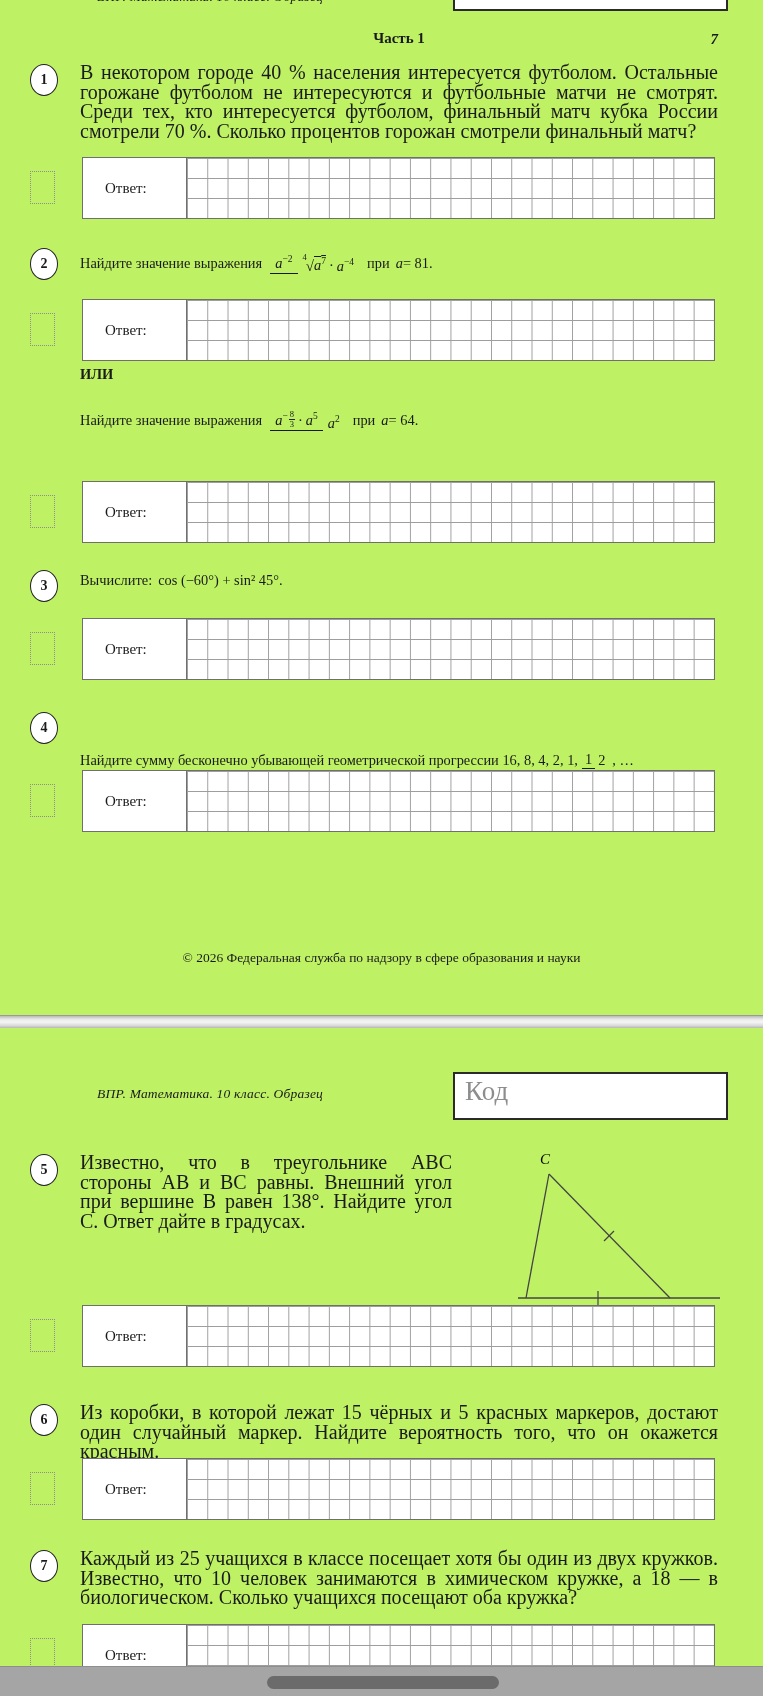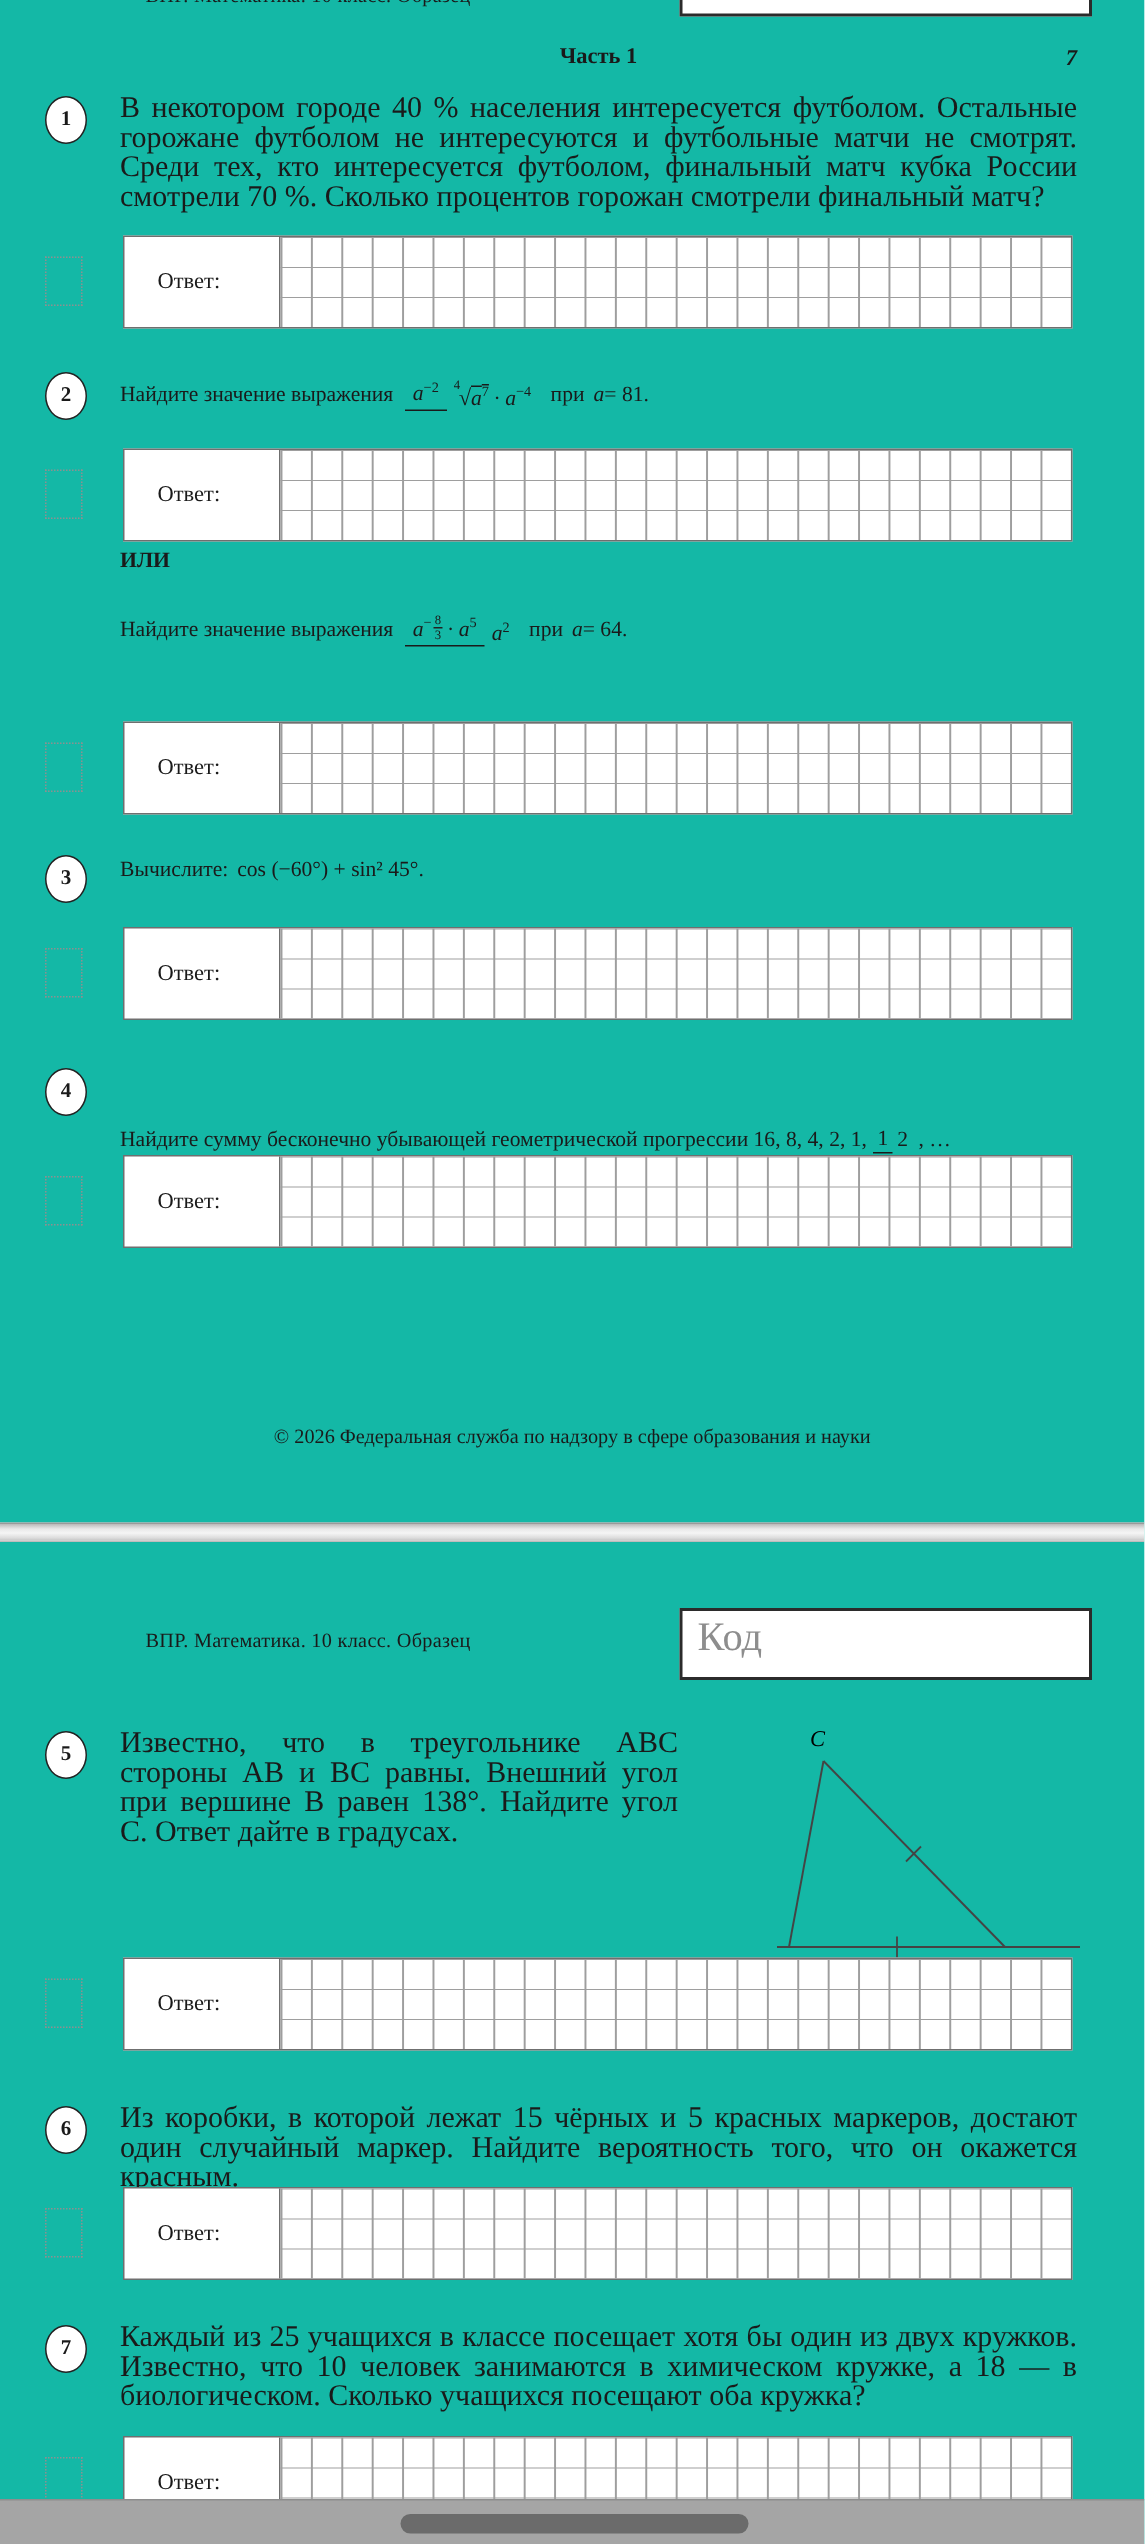--- a/index.html
+++ b/index.html
@@ -1,25 +1,25 @@
 <!DOCTYPE html>
 <html><head>
 <meta charset="utf-8">
 <style>
   html,body{margin:0;padding:0;background:#ffffff;}
   #stage{position:relative;width:763px;height:1696px;overflow:hidden;background:#ffffff;
          font-family:"Liberation Serif","DejaVu Serif",serif;color:#1a1a1a;}
-  .page{position:absolute;left:0;width:763px;background:#14b8a6;overflow:hidden;}
+  .page{position:absolute;left:0;width:763px;background:#bef264;overflow:hidden;}
   #page1{top:0;height:1015px;}
   #page-gap{position:absolute;top:1015px;left:0;width:763px;height:13px;
             background:linear-gradient(to bottom,#b9b9b9 0%,#e9e9e9 30%,#f5f5f5 55%,#dcdcdc 85%,#c6c6c6 100%);
             border-top:1px solid #9a9a9a;border-bottom:1px solid #bdbdbd;box-sizing:border-box;}
   #page2{top:1028px;height:668px;}
 
-  .hdr-title{position:absolute;font-size:13.5px;letter-spacing:.2px;white-space:nowrap;}
+  .hdr-title{position:absolute;font-size:13.5px;letter-spacing:.2px;white-space:nowrap;font-style:italic;}
   .code-box{position:absolute;width:275px;height:48px;border:2px solid #2b2b2b;box-sizing:border-box;background:#fff;}
   .code-label{position:absolute;left:10px;top:2px;font-size:27px;color:#8d8d8d;}
 
   .part-title{position:absolute;left:80px;width:638px;text-align:center;font-weight:bold;font-size:15px;}
   .page-num{position:absolute;right:45px;font-weight:bold;font-style:italic;font-size:15px;}
 
   .qcircle{position:absolute;left:30px;width:28px;height:32px;border:1.4px solid #222;border-radius:50%;
            box-sizing:border-box;display:flex;align-items:center;justify-content:center;
            font-weight:bold;font-size:14px;background:#fff;}
   .qtext{position:absolute;left:80px;width:638px;font-size:20px;line-height:19.5px;

